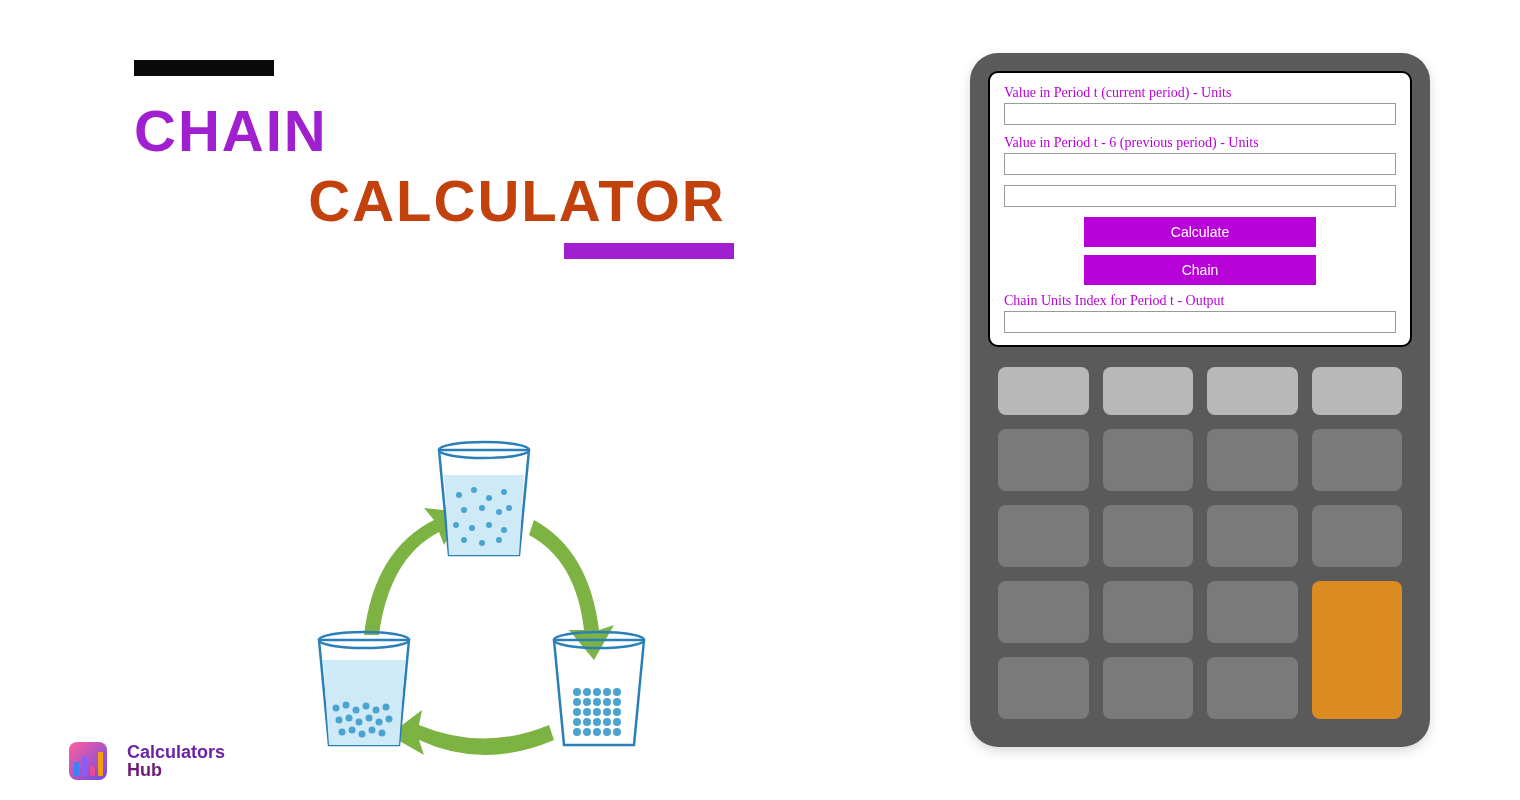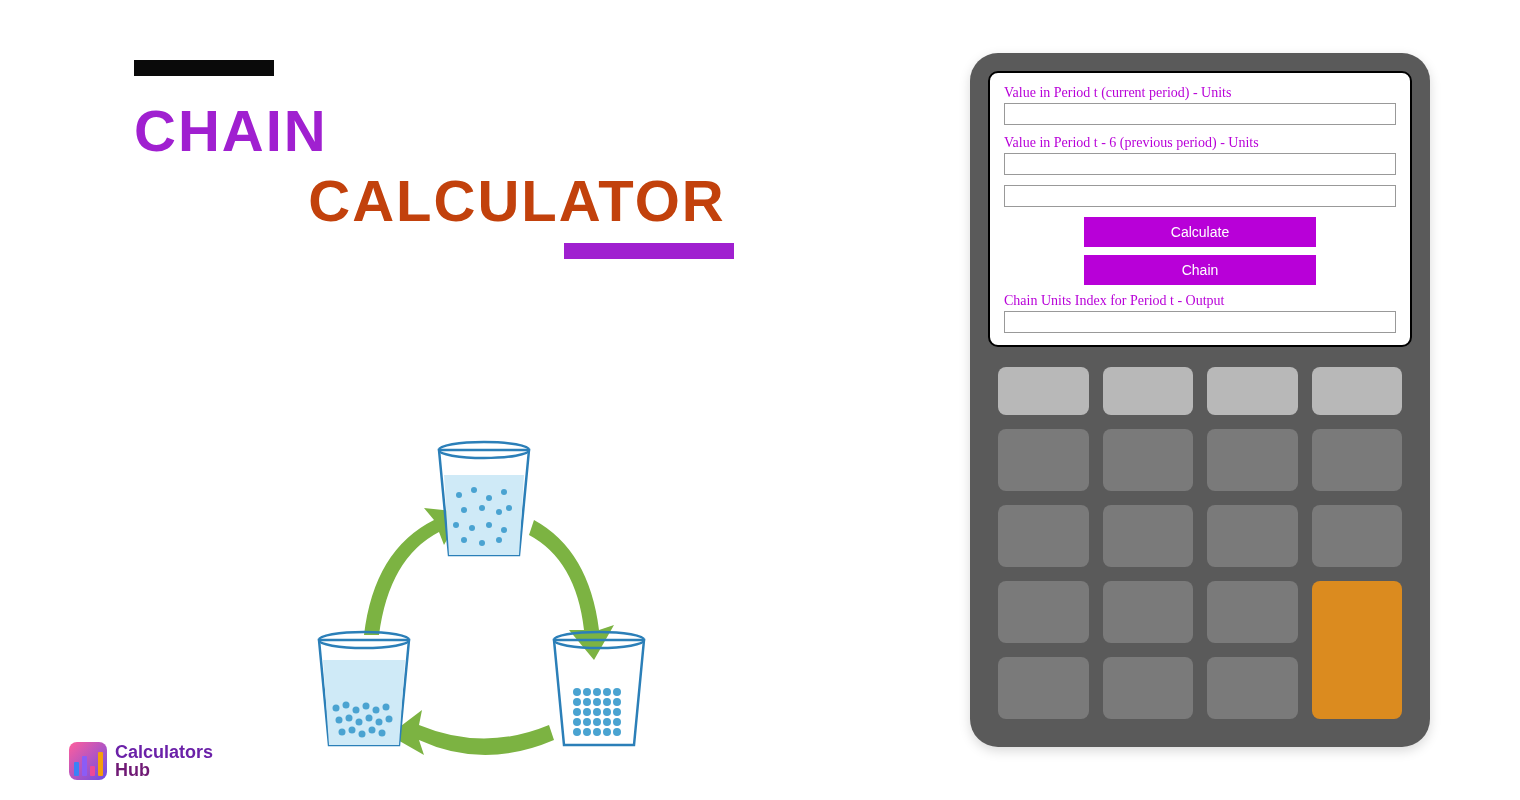--- a/index.html
+++ b/index.html
@@ -54,21 +54,21 @@
       top: 440px;
       width: 360px;
       height: 340px;
     }
     .logo-area {
       position: absolute;
       left: 25px;
       bottom: 20px;
       display: flex;
       align-items: center;
-      gap: 8px;
+      gap: 20px;
     }
     .logo-icon {
       width: 38px;
       height: 38px;
       background: linear-gradient(135deg, #ff5e9c, #6b4ce6);
       border-radius: 8px;
       display: flex;
       align-items: flex-end;
       justify-content: center;
       padding: 4px;

